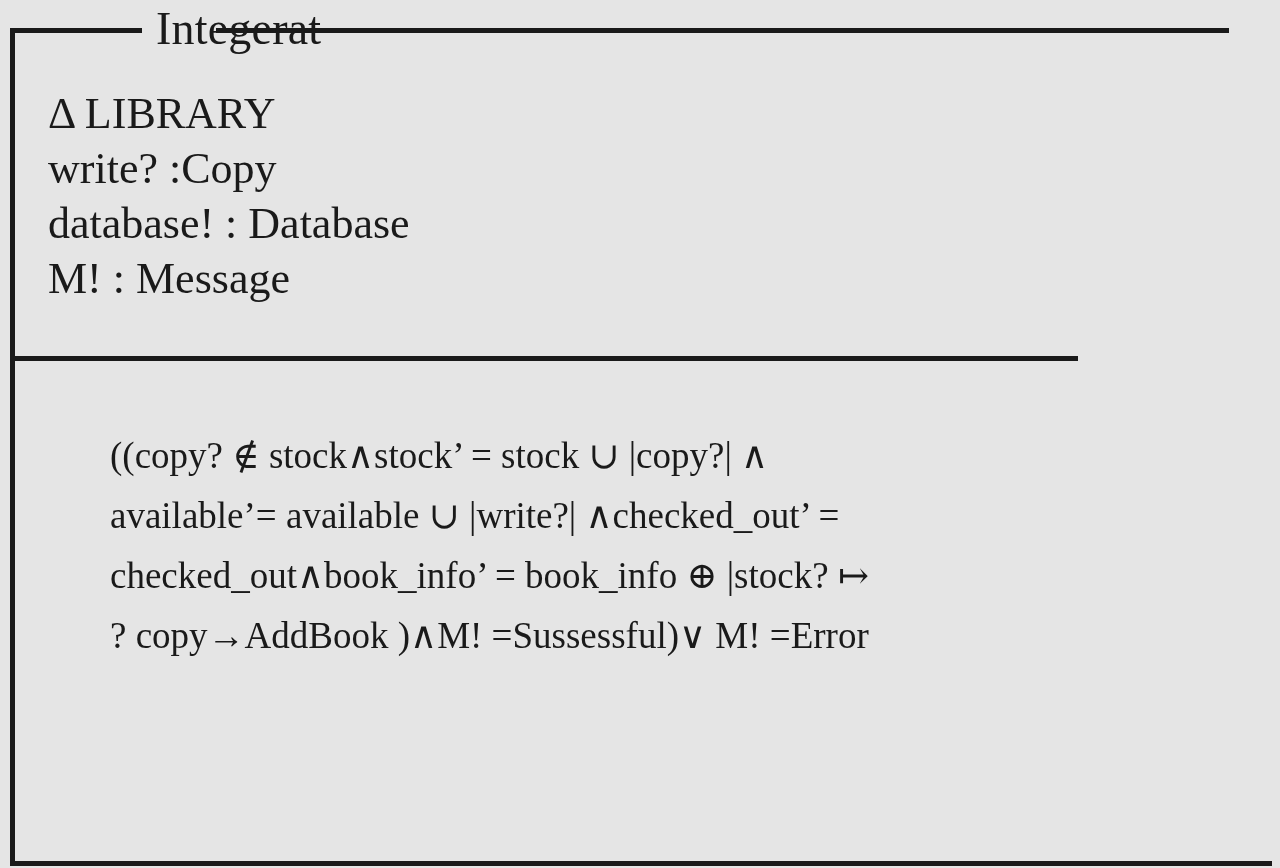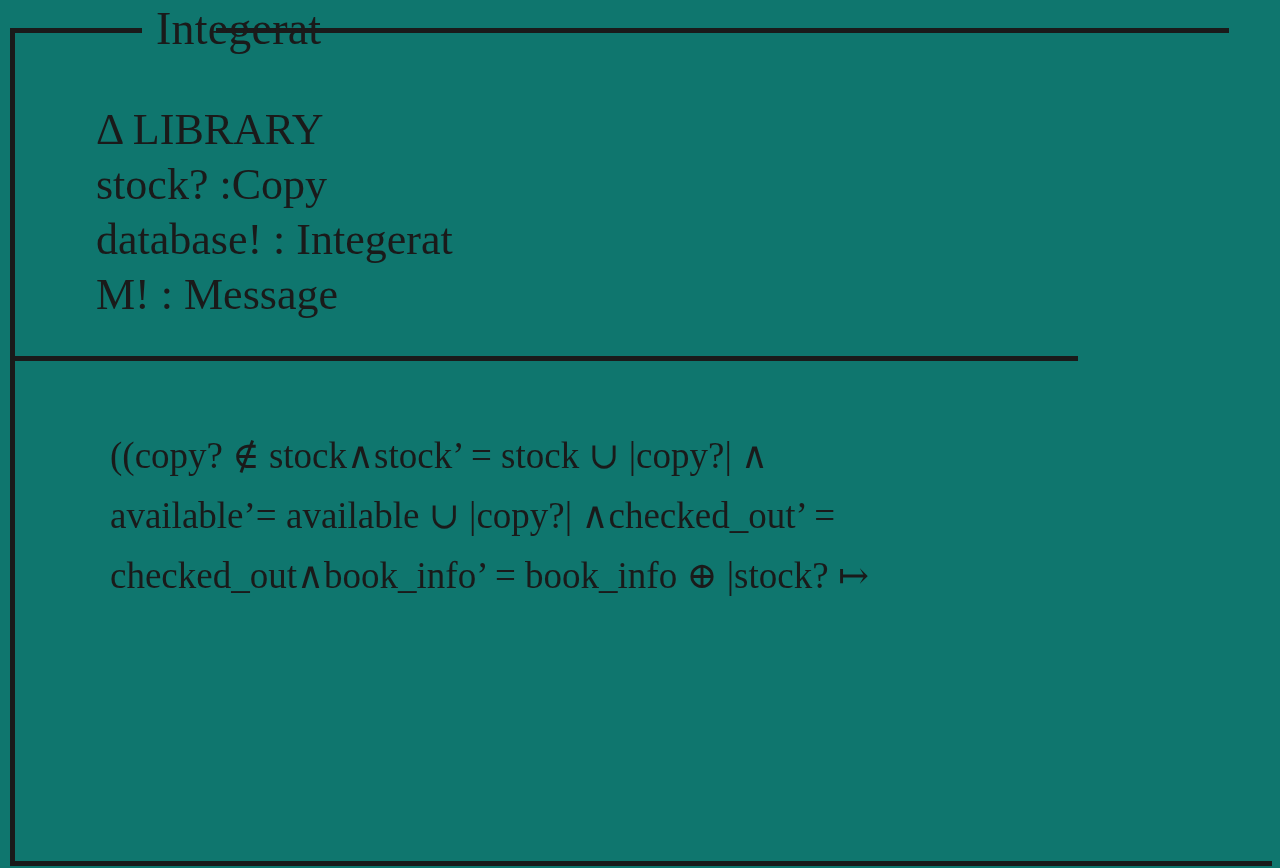--- a/index.html
+++ b/index.html
@@ -11,21 +11,21 @@
   body {
     font-family: "Liberation Serif", "DejaVu Serif", serif;
     color: #1a1a1a;
     -webkit-font-smoothing: antialiased;
   }
 
   #schema-figure {
     position: relative;
     width: 1280px;
     height: 868px;
-    background: #0f766e;
+    background: #e5e5e5;
     overflow: hidden;
   }
 
   
   .rule {
     position: absolute;
     background: #1a1a1a;
   }
 
   
@@ -76,23 +76,22 @@
     font-size: 46px;
     line-height: 58px;
     letter-spacing: 0.2px;
     white-space: nowrap;
   }
 
   
   #declaration-part {
     position: absolute;
     left: 48px;
-    top: 102px;
+    top: 86px;
     width: 1180px;
-    margin-left: 48px;
   }
   #declaration-part .decl-line {
     font-size: 44px;
     line-height: 55px;
     white-space: nowrap;
   }
 
   
   #predicate-part {
     position: absolute;
@@ -115,24 +114,25 @@
   <div class="rule" id="top-rule-left"></div>
   <div class="rule" id="top-rule-right"></div>
   <div class="rule" id="left-edge"></div>
   <div class="rule" id="middle-rule"></div>
   <div class="rule" id="bottom-rule"></div>
 
   <div id="schema-name">Integerat</div>
 
   <div id="declaration-part">
     <div class="decl-line">Δ LIBRARY</div>
-    <div class="decl-line">stock? :Copy</div>
-    <div class="decl-line">database! : Integerat</div>
+    <div class="decl-line">write? :Copy</div>
+    <div class="decl-line">database! : Database</div>
     <div class="decl-line">M! : Message</div>
   </div>
 
   <div id="predicate-part">
     <div class="pred-line">((copy? ∉ stock∧stock’ = stock  ∪  |copy?| ∧</div>
-    <div class="pred-line">available’= available  ∪  |copy?| ∧checked_out’ =</div>
+    <div class="pred-line">available’= available  ∪  |write?| ∧checked_out’ =</div>
     <div class="pred-line">checked_out∧book_info’ = book_info  ⊕  |stock? ↦</div>
+    <div class="pred-line">? copy→AddBook )∧M! =Sussessful)∨ M! =Error</div>
   </div>
 
 </div>
 
 </body></html>

